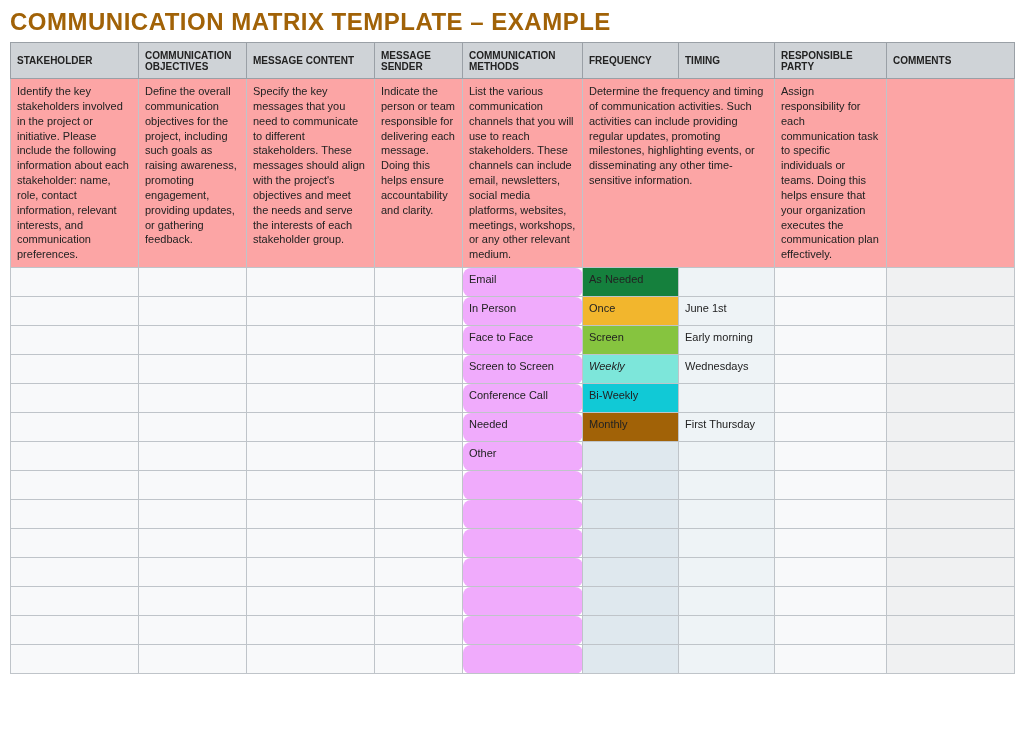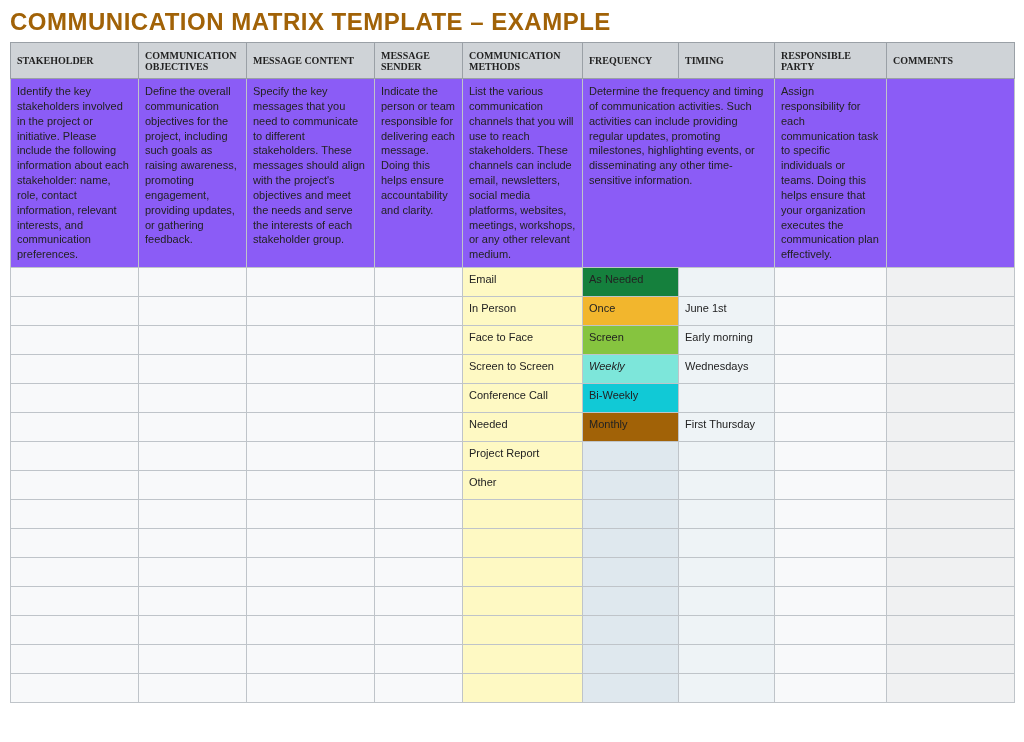--- a/index.html
+++ b/index.html
@@ -25,38 +25,38 @@
   table.matrix th {
     background: #cfd3d7;
     border: 1px solid #9aa0a6;
     font-size: 10px;
     font-weight: 700;
     text-align: left;
     padding: 6px 6px;
     color: #222;
     vertical-align: middle;
     height: 36px;
-    font-family: Liberation Serif, serif;
+    font-family: Liberation Sans, sans-serif;
   }
   table.matrix td {
     border: 1px solid #bfc4c9;
     font-size: 11px;
     color: #222;
     padding: 5px 6px;
     vertical-align: top;
     height: 29px;
     font-family: "Century Gothic", "Segoe UI", Arial, sans-serif;
   }
   td.desc, td.desc-wide {
-    background: #8b5cf6;
+    background: #fca5a5;
     font-size: 10.5px;
     line-height: 1.35;
     vertical-align: top;
   }
-  td.method-col { background: #fef9c3; }
+  td.method-col { background: #f0abfc; border-radius: 8px; }
   td.timing-col { background: #eef3f6; }
   td.plain-col  { background: #f8f9fa; }
   td.comments-col { background: #f0f1f2; }
 
   
   .freq-asneeded  { background: #15803d; margin-left: 15px; }
   .freq-once      { background: #f2b62d; }
   .freq-daily     { background: #86c43f; }
   .freq-weekly    { background: #7de6da; font-style: italic; }
   .freq-biweekly  { background: #11c9d6; }
@@ -180,31 +180,20 @@
         <td class="freq-monthly">Monthly</td>
         <td class="timing-col">First Thursday</td>
         <td class="plain-col"></td>
         <td class="comments-col"></td>
       </tr>
       <tr>
         <td class="plain-col"></td>
         <td class="plain-col"></td>
         <td class="plain-col"></td>
         <td class="plain-col"></td>
-        <td class="method-col">Project Report</td>
-        <td class="freq-empty"></td>
-        <td class="timing-col"></td>
-        <td class="plain-col"></td>
-        <td class="comments-col"></td>
-      </tr>
-      <tr>
-        <td class="plain-col"></td>
-        <td class="plain-col"></td>
-        <td class="plain-col"></td>
-        <td class="plain-col"></td>
         <td class="method-col">Other</td>
         <td class="freq-empty"></td>
         <td class="timing-col"></td>
         <td class="plain-col"></td>
         <td class="comments-col"></td>
       </tr>
       <tr>
         <td class="plain-col"></td>
         <td class="plain-col"></td>
         <td class="plain-col"></td>

